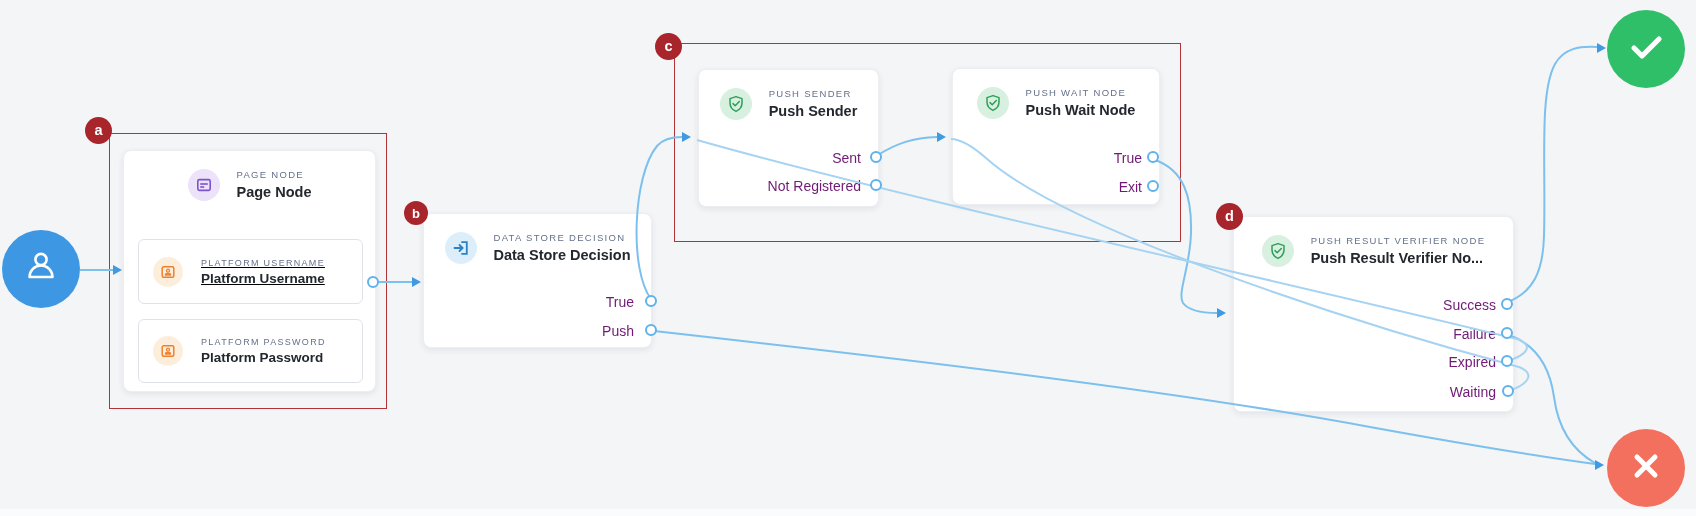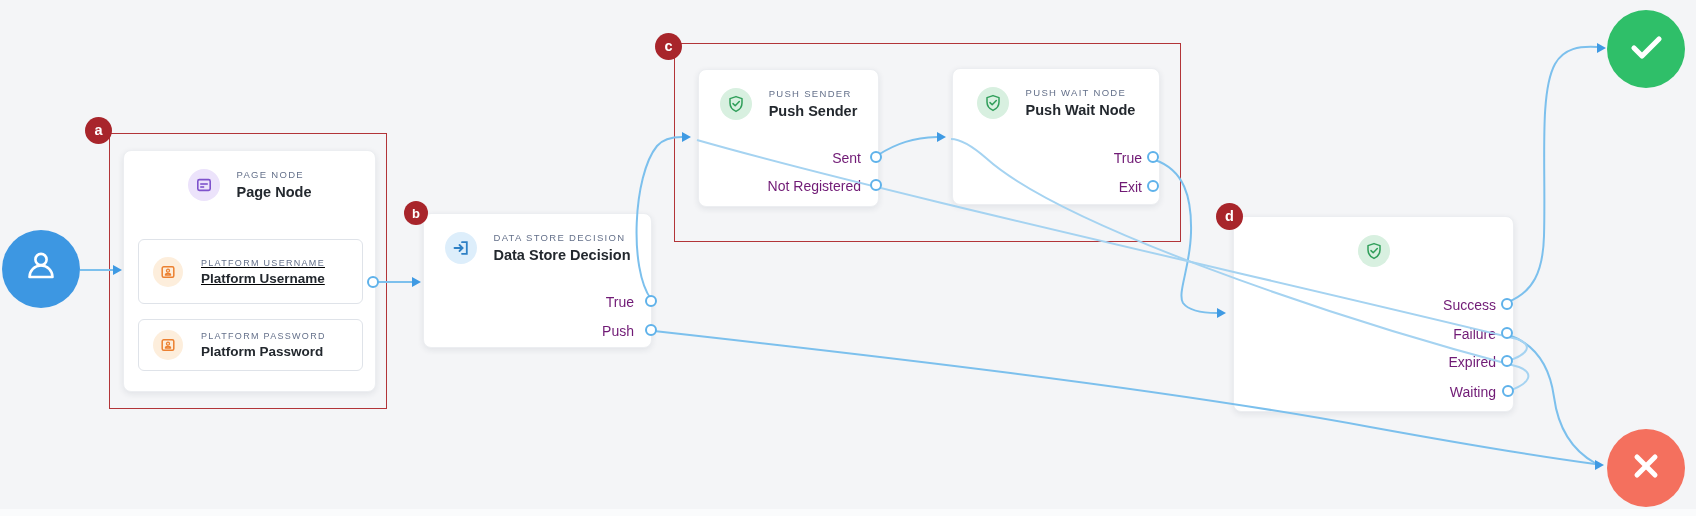--- a/index.html
+++ b/index.html
@@ -110,21 +110,21 @@
           <rect x="2.2" y="2.8" width="11.6" height="10.4" rx="1.5" fill="none" stroke="#ec8030" stroke-width="1.5"></rect>
           <circle cx="8" cy="6.7" r="1.5" fill="none" stroke="#ec8030" stroke-width="1.3"></circle>
           <path d="M 5.4 11 C 5.4 8.9 10.6 8.9 10.6 11 Z" fill="none" stroke="#ec8030" stroke-width="1.3" stroke-linejoin="round"></path>
         </svg>
       </span>
       <span class="tcol">
         <span class="tlabel">PLATFORM USERNAME</span>
         <span class="ttitle">Platform Username</span>
       </span>
     </div>
-    <div class="subcard" style="top:168px;height:52px;">
+    <div class="subcard" style="top:168px;height:64px;">
       <span class="icn orange">
         <svg width="16" height="16" viewBox="0 0 16 16">
           <rect x="2.2" y="2.8" width="11.6" height="10.4" rx="1.5" fill="none" stroke="#ec8030" stroke-width="1.5"></rect>
           <circle cx="8" cy="6.7" r="1.5" fill="none" stroke="#ec8030" stroke-width="1.3"></circle>
           <path d="M 5.4 11 C 5.4 8.9 10.6 8.9 10.6 11 Z" fill="none" stroke="#ec8030" stroke-width="1.3" stroke-linejoin="round"></path>
         </svg>
       </span>
       <span class="tcol">
         <span class="tlabel">PLATFORM PASSWORD</span>
         <span class="ttitle">Platform Password</span>
@@ -184,20 +184,24 @@
     <div class="out o1">Exit</div>
   </div>
 
   <div class="card prv" style="left:1233px;top:216px;width:279px;height:194px;">
     <div class="hdr">
       <span class="icn green">
         <svg width="18" height="18" viewBox="0 0 18 18">
           <path d="M 9 1.6 L 15 3.6 V 8 C 15 12.4 12.5 14.9 9 16.4 C 5.5 14.9 3 12.4 3 8 V 3.6 Z" fill="none" stroke="#2f9e59" stroke-width="1.5" stroke-linejoin="round"></path>
           <polyline points="6,8.6 8.2,10.8 12.3,6.6" fill="none" stroke="#2f9e59" stroke-width="1.5" stroke-linecap="round" stroke-linejoin="round"></polyline>
         </svg>
+      </span>
+      <span class="tcol">
+        <span class="tlabel">PUSH RESULT VERIFIER NODE</span>
+        <span class="ttitle">Push Result Verifier No...</span>
       </span>
     </div>
     <div class="out o0">Success</div>
     <div class="out o1">Failure</div>
     <div class="out o2">Expired</div>
     <div class="out o3">Waiting</div>
   </div>
 
   <svg class="edge-layer" id="edge-layer" width="1696" height="516" viewBox="0 0 1696 516">
       <path d="M 80 270 L 113 270" class="edge"></path>

